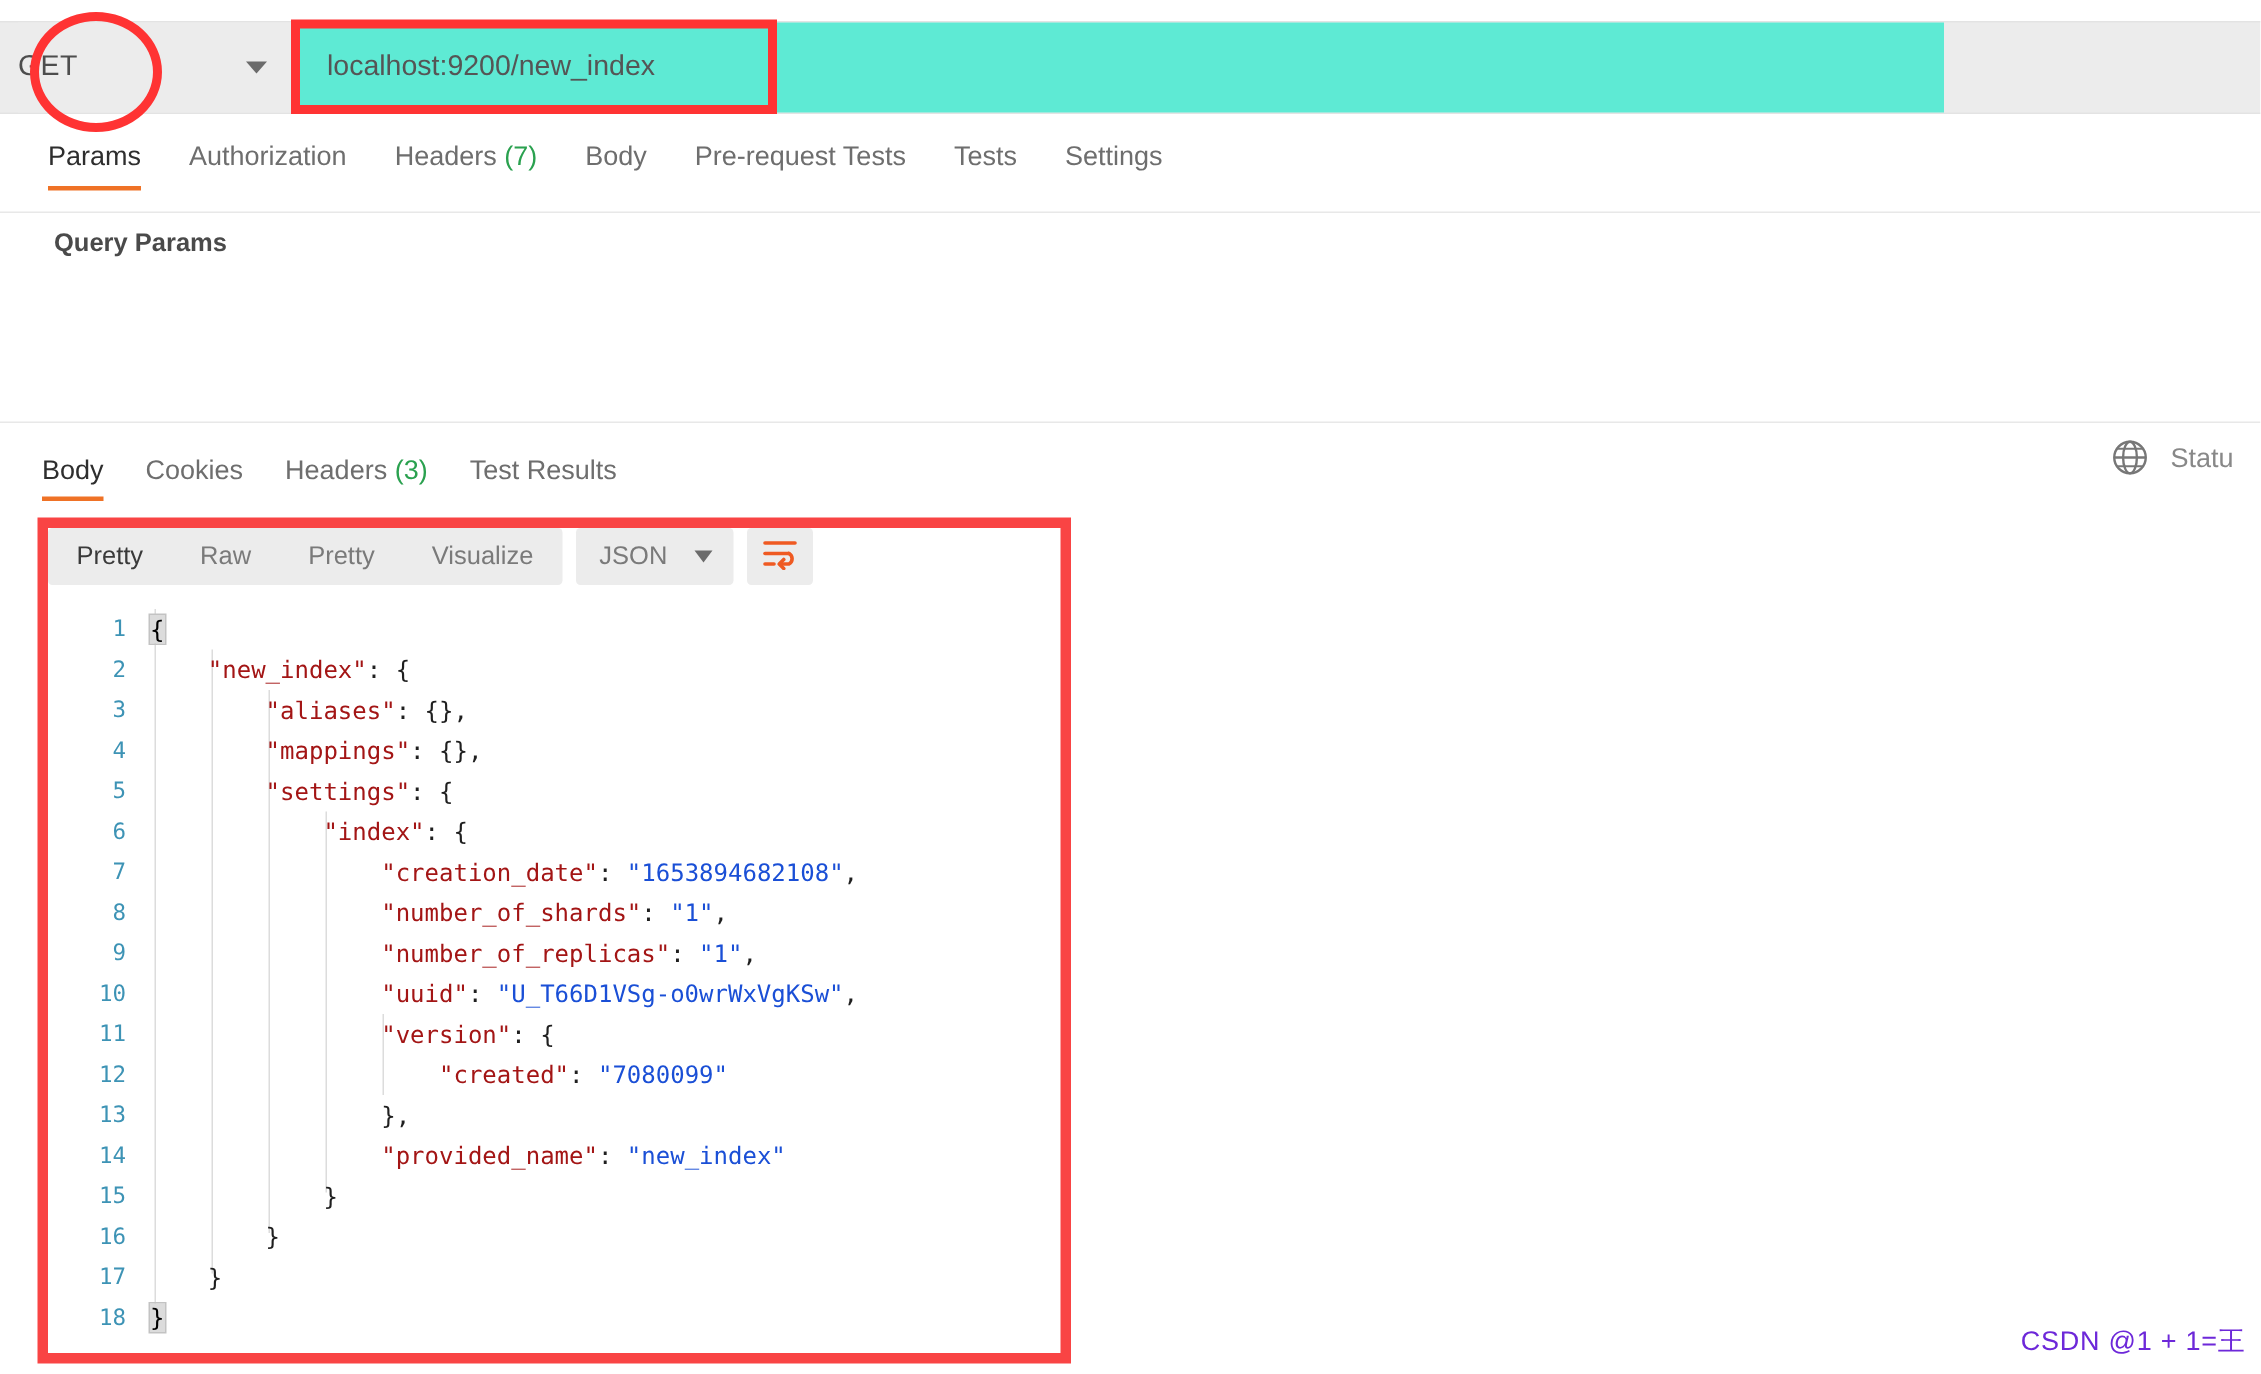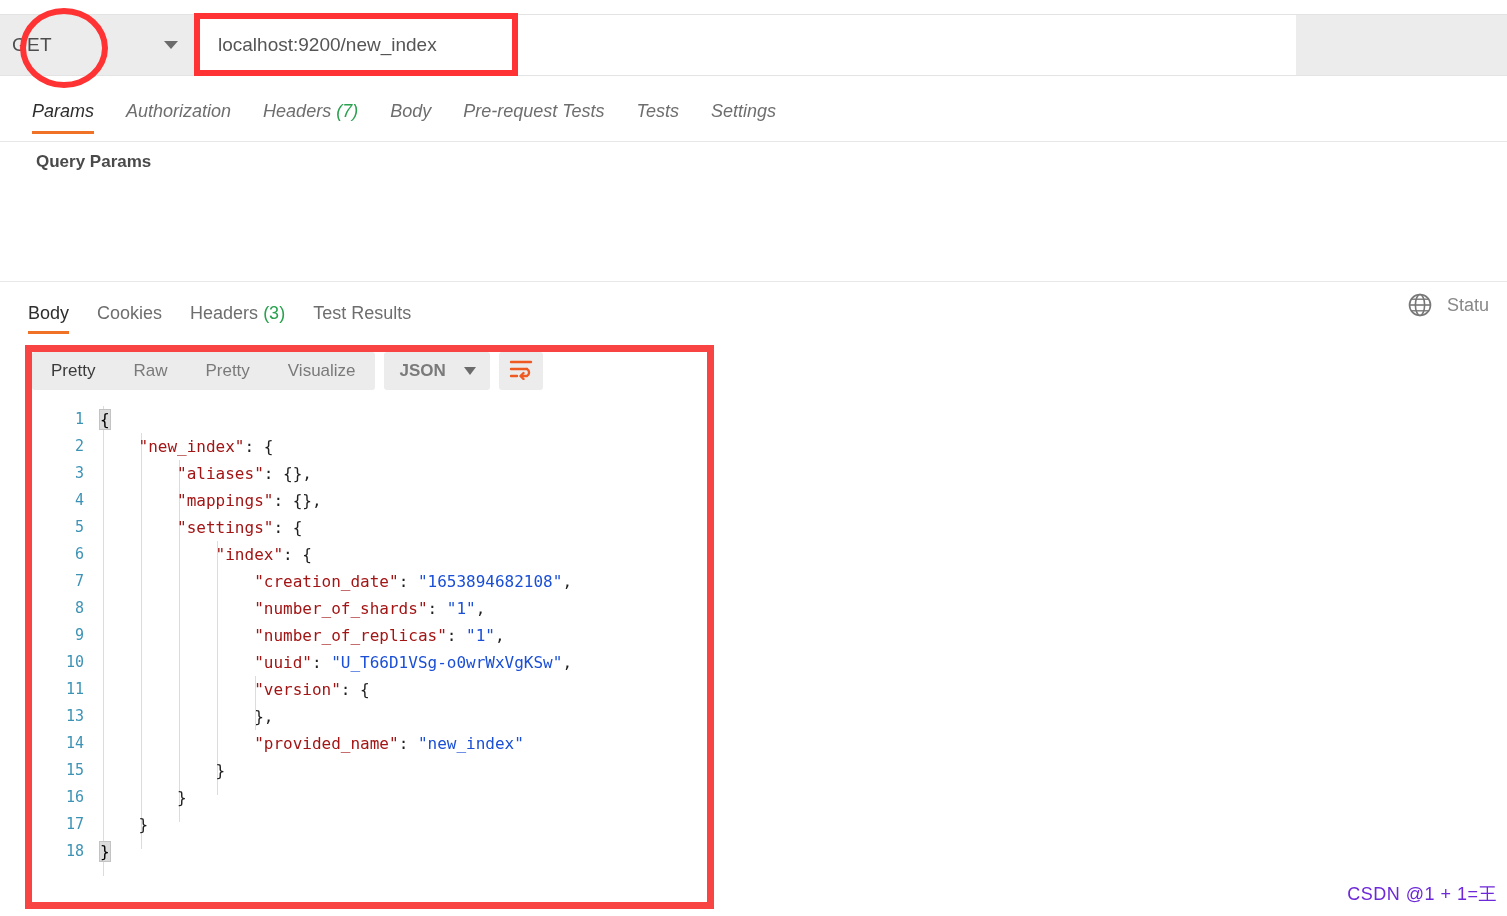--- a/index.html
+++ b/index.html
@@ -26,44 +26,43 @@
   .method-label {
     font-size: 19px; color: #4d4d4d; letter-spacing: .3px;
   }
   .method-caret {
     position: absolute; right: 16px; top: 50%; transform: translateY(-50%);
     width: 0; height: 0; border-left: 7px solid transparent;
     border-right: 7px solid transparent; border-top: 8px solid #6b6b6b;
   }
   .url-input {
     position: absolute; left: 196px; top: 0; height: 60px; width: 1100px;
-    display: flex; align-items: center; background: #ffffff;
+    display: flex; align-items: center; background: #5eead4;
   }
   .url-text { margin-left: 22px; font-size: 19px; color: #555; }
 
   
   .ann-circle {
     position: absolute; left: 20px; top: 8px; width: 88px; height: 80px;
     border: 6px solid #f33; border-radius: 50%; pointer-events: none;
   }
   .ann-rect-url {
     position: absolute; left: 194px; top: 13px; width: 324px; height: 63px;
     border: 6px solid #f33; pointer-events: none;
   }
   .ann-rect-body {
     position: absolute; left: 25px; top: 345px; width: 689px; height: 564px;
     border: 7px solid #f94444; pointer-events: none;
   }
 
   
   .req-tabs {
     position: absolute; left: 0; top: 94px; width: 1507px; height: 48px;
-    display: flex; align-items: center; padding-left: 16px;
+    display: flex; align-items: flex-start; padding-left: 16px;
     border-bottom: 1px solid #e8e8e8;
-    font-style: italic;
   }
   .req-tab {
     position: relative; font-size: 18px; color: #6e6e6e;
     padding: 0 16px 12px 16px; cursor: pointer; white-space: nowrap;
   }
   .req-tab.active { color: #2e2e2e; }
   .req-tab.active::after {
     content:""; position: absolute; left: 16px; right: 16px; bottom: 0;
     height: 3px; background: #ef7226;
   }
@@ -125,21 +124,21 @@
   .seg {
     display: flex; align-items: center; background: #ececec; border-radius: 3px;
     height: 38px;
   }
   .seg-item {
     font-size: 17px; color: #7a7a7a; padding: 0 19px; line-height: 38px; cursor: pointer;
   }
   .seg-item.active { color: #3a3a3a; }
   .fmt-select {
     display: flex; align-items: center; gap: 18px; background: #ececec;
-    border-radius: 3px; height: 38px; padding: 0 14px 0 16px; cursor: pointer; font-weight: bold;
+    border-radius: 3px; height: 38px; padding: 0 14px 0 16px; cursor: pointer;
   }
   .fmt-label { font-size: 17px; color: #7a7a7a; }
   .fmt-caret {
     width: 0; height: 0; border-left: 6px solid transparent;
     border-right: 6px solid transparent; border-top: 8px solid #6b6b6b;
   }
   .wrap-btn {
     width: 44px; height: 38px; background: #ececec; border-radius: 3px;
     display: flex; align-items: center; justify-content: center; cursor: pointer;
   }
@@ -257,20 +256,21 @@
           <div class="code-line"><span class="ln">2</span><span class="ct"><span class="p">    </span><span class="k">"new_index"</span><span class="p">: {</span></span></div>
           <div class="code-line"><span class="ln">3</span><span class="ct"><span class="p">        </span><span class="k">"aliases"</span><span class="p">: {},</span></span></div>
           <div class="code-line"><span class="ln">4</span><span class="ct"><span class="p">        </span><span class="k">"mappings"</span><span class="p">: {},</span></span></div>
           <div class="code-line"><span class="ln">5</span><span class="ct"><span class="p">        </span><span class="k">"settings"</span><span class="p">: {</span></span></div>
           <div class="code-line"><span class="ln">6</span><span class="ct"><span class="p">            </span><span class="k">"index"</span><span class="p">: {</span></span></div>
           <div class="code-line"><span class="ln">7</span><span class="ct"><span class="p">                </span><span class="k">"creation_date"</span><span class="p">: </span><span class="s">"1653894682108"</span><span class="p">,</span></span></div>
           <div class="code-line"><span class="ln">8</span><span class="ct"><span class="p">                </span><span class="k">"number_of_shards"</span><span class="p">: </span><span class="s">"1"</span><span class="p">,</span></span></div>
           <div class="code-line"><span class="ln">9</span><span class="ct"><span class="p">                </span><span class="k">"number_of_replicas"</span><span class="p">: </span><span class="s">"1"</span><span class="p">,</span></span></div>
           <div class="code-line"><span class="ln">10</span><span class="ct"><span class="p">                </span><span class="k">"uuid"</span><span class="p">: </span><span class="s">"U_T66D1VSg-o0wrWxVgKSw"</span><span class="p">,</span></span></div>
           <div class="code-line"><span class="ln">11</span><span class="ct"><span class="p">                </span><span class="k">"version"</span><span class="p">: {</span></span></div>
+          <div class="code-line"><span class="ln">12</span><span class="ct"><span class="p">                    </span><span class="k">"created"</span><span class="p">: </span><span class="s">"7080099"</span></span></div>
           <div class="code-line"><span class="ln">13</span><span class="ct"><span class="p">                },</span></span></div>
           <div class="code-line"><span class="ln">14</span><span class="ct"><span class="p">                </span><span class="k">"provided_name"</span><span class="p">: </span><span class="s">"new_index"</span></span></div>
           <div class="code-line"><span class="ln">15</span><span class="ct"><span class="p">            }</span></span></div>
           <div class="code-line"><span class="ln">16</span><span class="ct"><span class="p">        }</span></span></div>
           <div class="code-line"><span class="ln">17</span><span class="ct"><span class="p">    }</span></span></div>
           <div class="code-line"><span class="ln">18</span><span class="ct"><span class="brk">}</span></span></div>
         </div>
     </div>
   </div>
 

